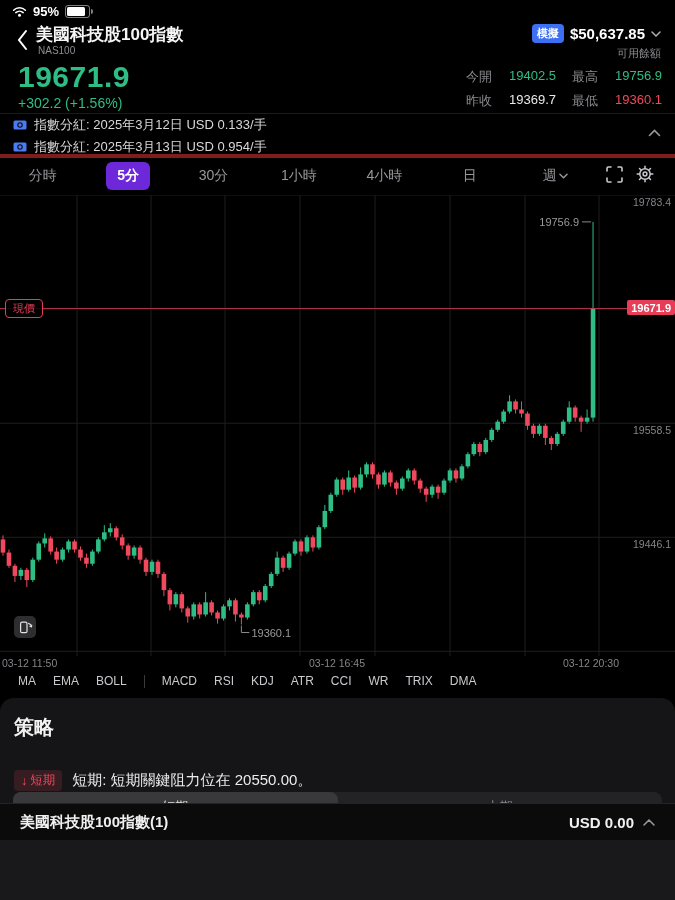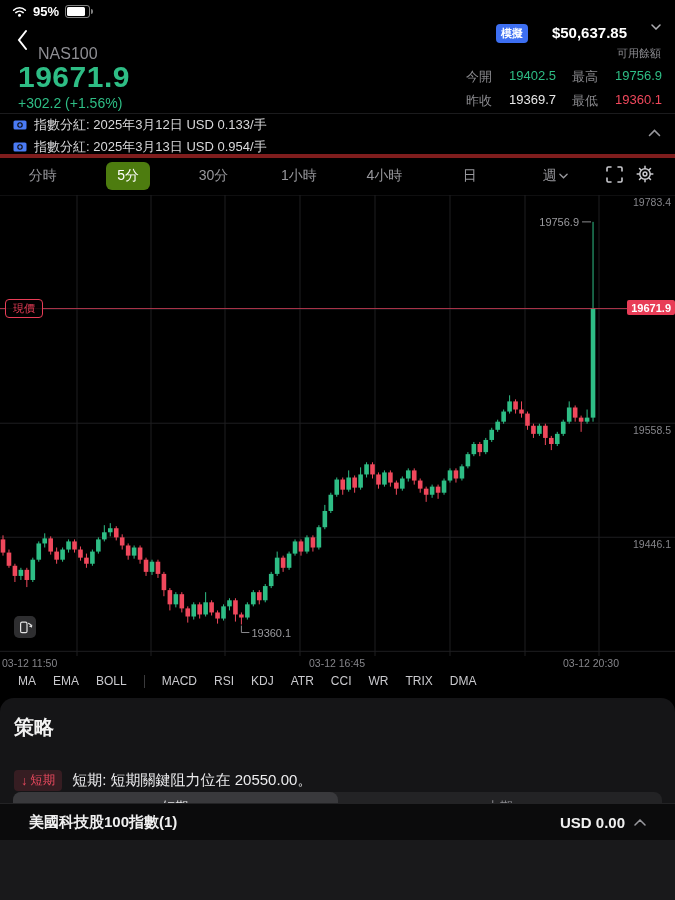--- a/index.html
+++ b/index.html
@@ -15,23 +15,23 @@
   .battery{position:relative;width:23px;height:11px;border:1px solid rgba(255,255,255,.5);
            border-radius:3px;}
   .battery .fill{position:absolute;top:1px;left:1px;bottom:1px;width:18px;background:#fff;border-radius:1.5px;}
   .battery:after{content:"";position:absolute;right:-4px;top:3px;width:2px;height:5px;
                  background:rgba(255,255,255,.5);border-radius:0 2px 2px 0;}
 
   
   .header{position:absolute;top:20px;left:0;right:0;height:38px;}
   .back-btn{position:absolute;left:10px;top:8px;width:24px;height:24px;display:flex;align-items:center;justify-content:center;}
   .hdr-title{position:absolute;left:36px;top:3px;font-size:17px;font-weight:bold;color:#f5f5f5;}
-  .hdr-symbol{position:absolute;left:38px;top:25px;font-size:16px;color:#8e8e93;}
+  .hdr-symbol{position:absolute;left:38px;top:25px;font-size:10px;color:#8e8e93;}
   .hdr-right{position:absolute;right:14px;top:4px;text-align:right;}
-  .hdr-balance-row{display:flex;gap:24px;justify-content:flex-end;}
+  .hdr-balance-row{display:flex;align-items:center;gap:6px;justify-content:flex-end;}
   .sim-badge{background:var(--sim_blue);color:#fff;font-size:11px;font-weight:bold;
              padding:2px 5px;border-radius:4px;}
   .balance{font-size:15px;font-weight:bold;color:#fff;}
   .balance-caption{font-size:11px;color:#8e8e93;margin-top:3px;}
 
   
   .quote{position:absolute;top:58px;left:0;right:0;height:55px;}
   .price-big{position:absolute;left:18px;top:2px;font-size:30px;font-weight:bold;color:var(--up);letter-spacing:.5px;}
   .price-change{position:absolute;left:18px;top:37px;font-size:14px;color:var(--up);}
   .quote-grid{position:absolute;right:13px;top:10px;font-size:13px;}
@@ -46,21 +46,21 @@
            border-top:1px solid #1b1b1d;border-bottom:4px solid #7f1d1d;box-sizing:border-box;}
   .notice-row{display:flex;align-items:center;height:22px;padding-left:13px;gap:7px;}
   .notice-text{font-size:13px;color:#d8d8da;}
   .notices .collapse{position:absolute;right:13px;top:9px;width:14px;height:14px;}
 
   
   .tf-row{position:absolute;top:158px;left:0;right:0;height:36px;display:flex;align-items:center;}
   .tf-tabs{display:flex;width:598px;}
   .tf-tab{flex:1;text-align:center;font-size:14px;color:#98989d;display:flex;justify-content:center;align-items:center;height:36px;}
   .tf-tab .inner{padding:5px 11px;border-radius:6px;display:flex;align-items:center;gap:2px;}
-  .tf-tab.selected .inner{background:#4d7c0f;color:#fff;font-weight:normal;}
+  .tf-tab.selected .inner{background:#6d28d9;color:#fff;font-weight:bold;}
   .tf-icons{display:flex;gap:13px;margin-left:8px;align-items:center;}
 
   
   .chart{position:absolute;top:195px;left:0;width:675px;height:461px;background:#000;}
   #chart-svg{position:absolute;top:0;left:0;}
   .price-line{position:absolute;left:0;right:0;height:1px;background:var(--price_line);opacity:.9;}
   .price-tag-left{position:absolute;left:5px;padding:1px 7px;font-size:11px;color:var(--accent_badge);
                   border:1px solid var(--accent_badge);border-radius:4px;background:rgba(0,0,0,.85);}
   .price-badge{position:absolute;right:0;padding:1.5px 4px;font-size:11px;font-weight:bold;color:#fff;
                background:var(--accent_badge);border-radius:2px;}
@@ -85,21 +85,21 @@
                   color:var(--strategy_red);font-size:12.5px;padding:2px 7px;border-radius:4px;}
   .strategy-text{font-size:15px;color:#ebebed;}
   .segmented{position:absolute;left:13px;right:13px;top:94px;height:30px;background:#232325;
              border-radius:8px;display:flex;}
   .segment{flex:1;display:flex;align-items:center;justify-content:center;font-size:13px;color:#8b8b90;}
   .segment.selected{background:#39393c;border-radius:8px;color:#e4e4e6;}
 
   
   .position-bar{position:absolute;top:803px;left:0;right:0;height:37px;background:#0b0b0c;
                 border-top:1px solid #232325;box-sizing:border-box;display:flex;
-                align-items:center;justify-content:space-between;padding:0 29px;z-index:5;}
+                align-items:center;justify-content:space-between;padding:0 20px;z-index:5;}
   .pos-name{font-size:15px;font-weight:bold;color:#f0f0f0;}
   .pos-right{display:flex;align-items:center;gap:9px;}
   .pos-value{font-size:15px;font-weight:bold;color:#f0f0f0;}
 
   
   .trade-bar{position:absolute;top:840px;left:0;right:0;height:60px;background:#19191b;z-index:6;}
 </style>
 </head>
 <body>
 
@@ -118,20 +118,21 @@
         </div>
     </div>
   </div>
 
   <div class="header">
     <div class="back-btn">
       <svg width="12" height="22" viewBox="0 0 12 22">
           <path d="M10 2 L3 11 L10 20" fill="none" stroke="#fff" stroke-width="2" stroke-linecap="round"></path>
         </svg>
     </div>
+    <div class="hdr-title">美國科技股100指數</div>
     <div class="hdr-symbol">NAS100</div>
     <div class="hdr-right">
       <div class="hdr-balance-row">
         <span class="sim-badge">模擬</span>
         <span class="balance">$50,637.85</span>
         <svg width="10" height="6" viewBox="0 0 10 6">
             <path d="M1 1 L5 5 L9 1" fill="none" stroke="#aeaeb2" stroke-width="1.5" stroke-linecap="round"></path>
           </svg>
       </div>
       <div class="balance-caption">可用餘額</div>

